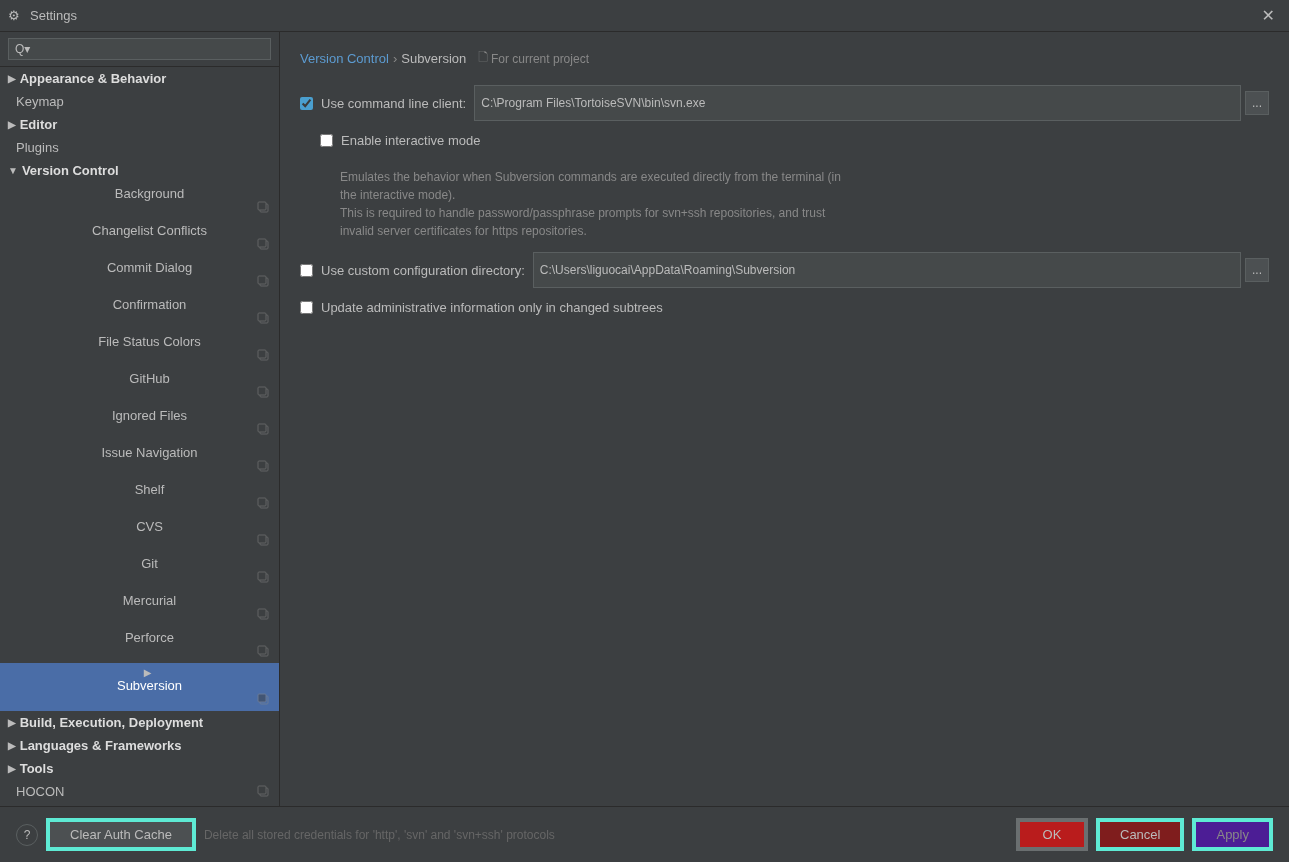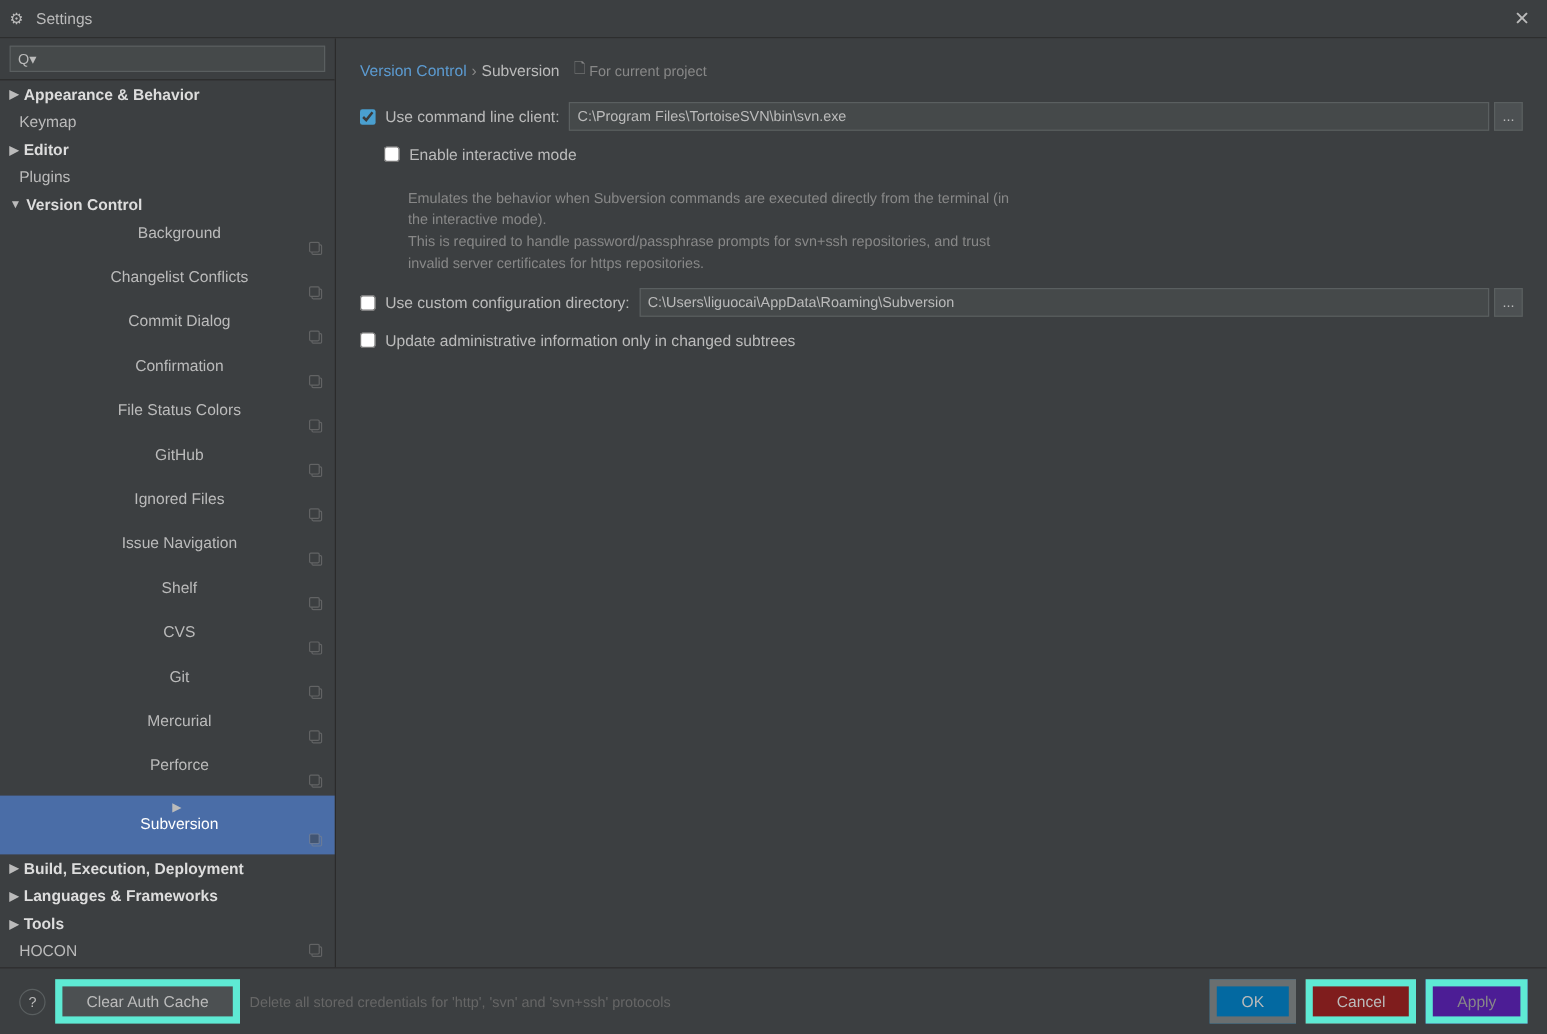--- a/index.html
+++ b/index.html
@@ -165,21 +165,21 @@
       flex: 1;
     }
     .text-input {
       flex: 1;
       background: #45494a;
       border: 1px solid #5a5f60;
       color: #bbbbbb;
       padding: 3px 6px;
       font-size: 12px;
       outline: none;
-      height: 24px;
+      height: 36px;
     }
     .ellipsis-btn {
       background: #4c5052;
       border: 1px solid #5a5f60;
       color: #bbbbbb;
       width: 24px;
       height: 24px;
       cursor: pointer;
       display: flex;
       align-items: center;
@@ -229,27 +229,27 @@
       font-size: 12px;
     }
 
     .bottom-right {
       display: flex;
       align-items: center;
       gap: 8px;
     }
     .action-btn {
       padding: 5px 20px;
-      border: 6px solid #5eead4;
+      border: 4px solid #5eead4;
       cursor: pointer;
       font-size: 13px;
       min-width: 72px;
     }
     .ok-btn {
-      background: #0369a1;
+      background: #b91c1c;
       color: #bbbbbb;
       border-color: #6a6f70;
     }
     .cancel-btn {
       background: #7f1d1d;
       color: #bbbbbb;
     }
     .apply-btn {
       background: #4c1d95;
       color: #888888;

